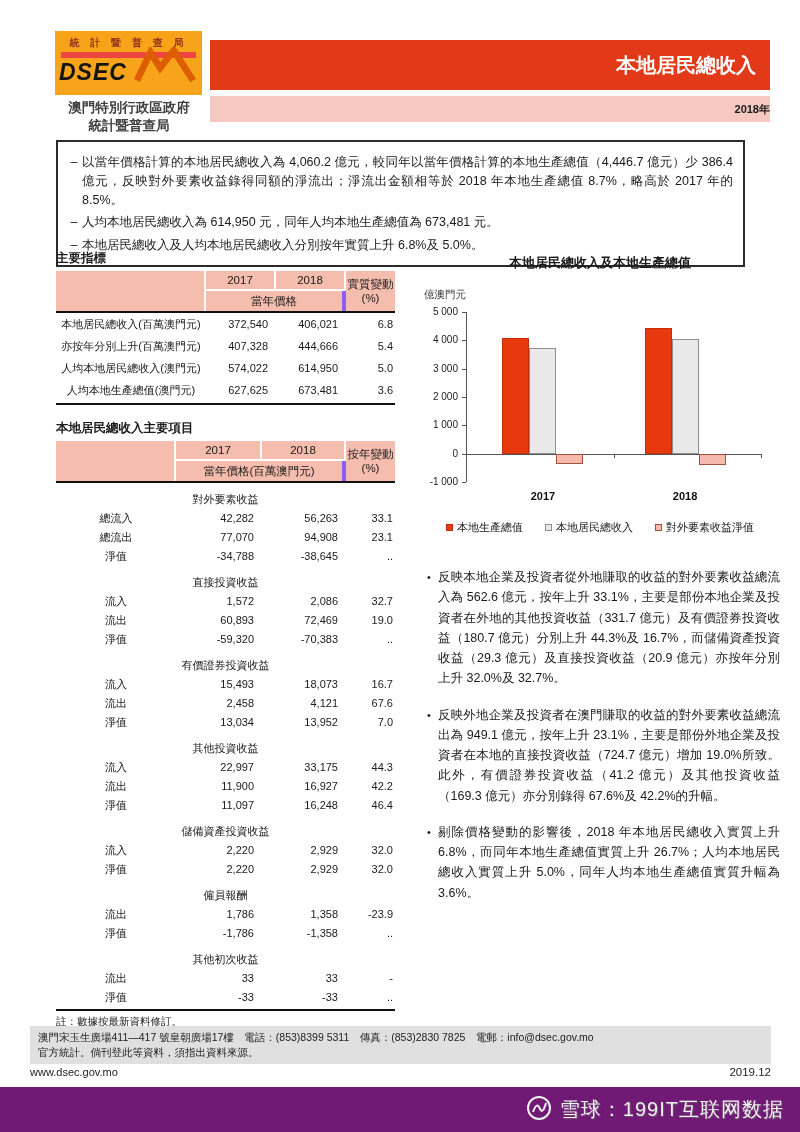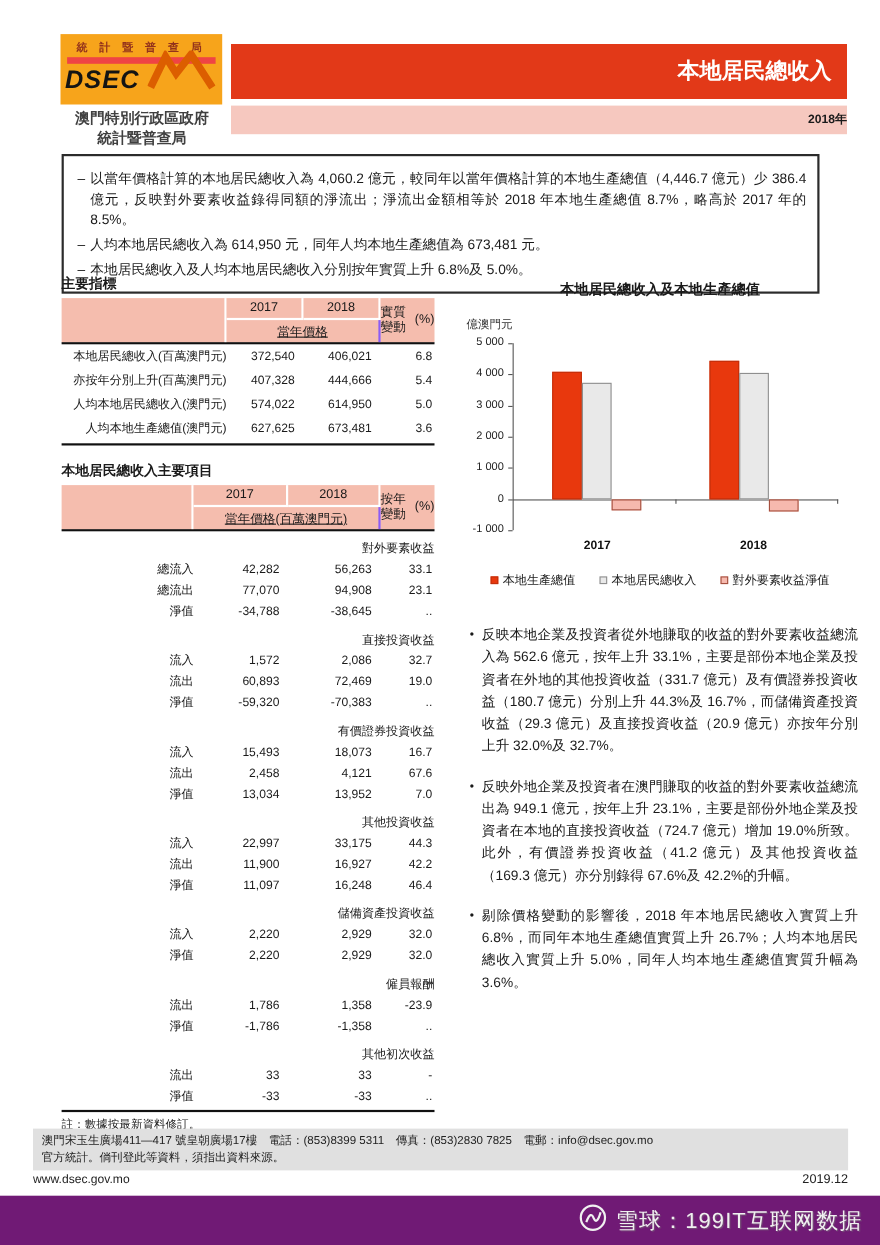--- a/index.html
+++ b/index.html
@@ -33,30 +33,30 @@
   .left-col{position:absolute;left:56px;top:250px;width:339px;}
   .tbl-title{font-size:12.5px;font-weight:bold;margin:0 0 4px 0;}
   .thead{display:grid;grid-template-rows:20px 20px;}
   .t1 .thead,.t1 .trow{grid-template-columns:150px 70px 70px 49px;}
   .t2 .thead,.t2 .trow{grid-template-columns:120px 86px 84px 49px;}
   .hc{background:#f5bdae;box-sizing:border-box;font-size:11.5px;display:flex;
       align-items:center;justify-content:center;}
   .hc-label{grid-column:1;grid-row:1/3;border-right:2px solid #fff;}
   .hc-y1{grid-column:2;grid-row:1;border-right:2px solid #fff;border-bottom:2px solid #fff;}
   .hc-y2{grid-column:3;grid-row:1;border-right:2px solid #fff;border-bottom:2px solid #fff;}
-  .hc-chg{grid-column:4;grid-row:1/3;flex-direction:row;line-height:1.25;}
-  .hc-sub{grid-column:2/4;grid-row:2;border-right:2px solid #8b5cf6;text-decoration:underline;}
+  .hc-chg{grid-column:4;grid-row:1/3;flex-direction:column;line-height:1.25;}
+  .hc-sub{grid-column:2/4;grid-row:2;border-right:4px solid #8b5cf6;}
   .hrule{height:2px;background:#111;}
   .tbody{border-bottom:2px solid #111;padding-bottom:2px;}
   .trow{display:grid;}
   .t1 .trow{height:22px;line-height:22px;}
   .t2 .trow{height:19px;line-height:19px;}
   .t2 .trow.sec{height:26px;line-height:32px;}
   .tc{font-size:11px;white-space:nowrap;}
-  .tc-label{text-align:right;}
+  .tc-label{text-align:center;}
   .tc-num{text-align:right;padding-right:8px;}
   .tc-chg{text-align:right;padding-right:2px;}
   .sec-label{grid-column:1/5;}
   .tbl-note{font-size:10.5px;margin-top:4px;}
   .t2wrap{margin-top:15px;}
 
   
   .right-col{position:absolute;left:420px;top:254px;width:360px;}
   .chart-title{font-size:13px;font-weight:bold;text-align:center;margin-bottom:16px;}
   .chart-ylabel{font-size:10.5px;color:#333;margin:0 0 10px 4px;}

